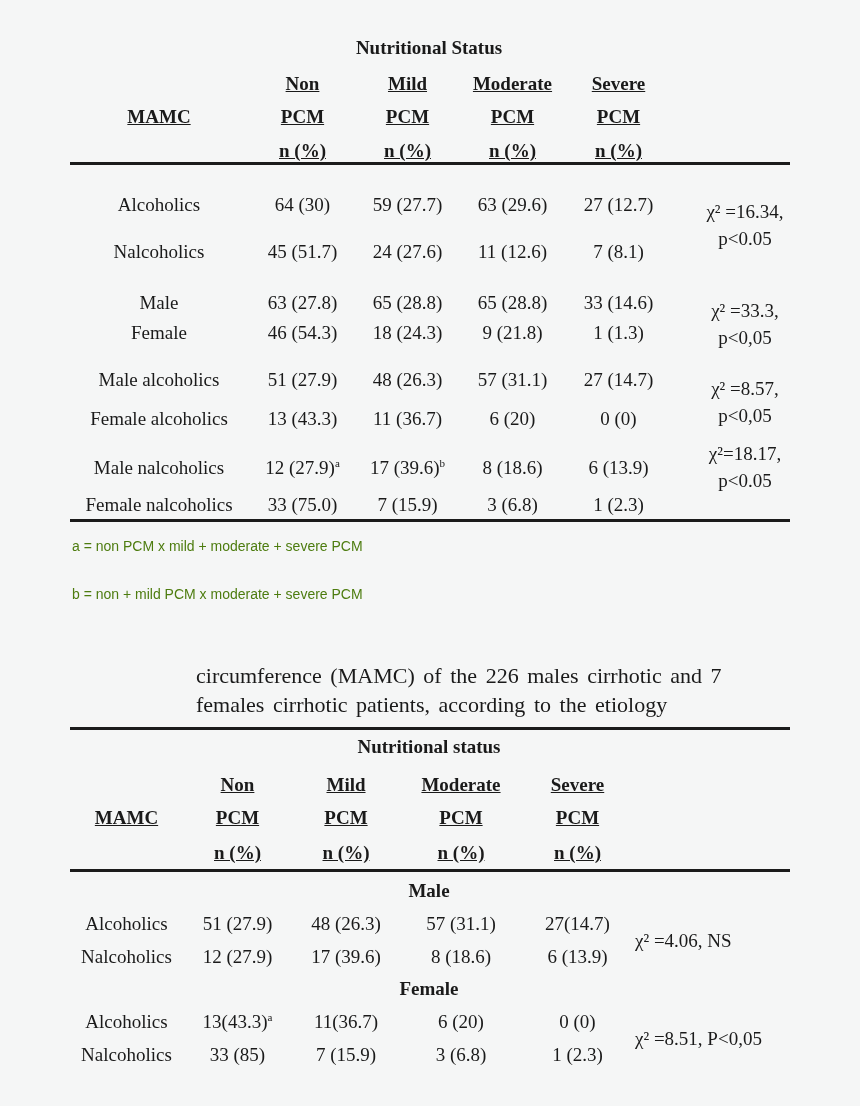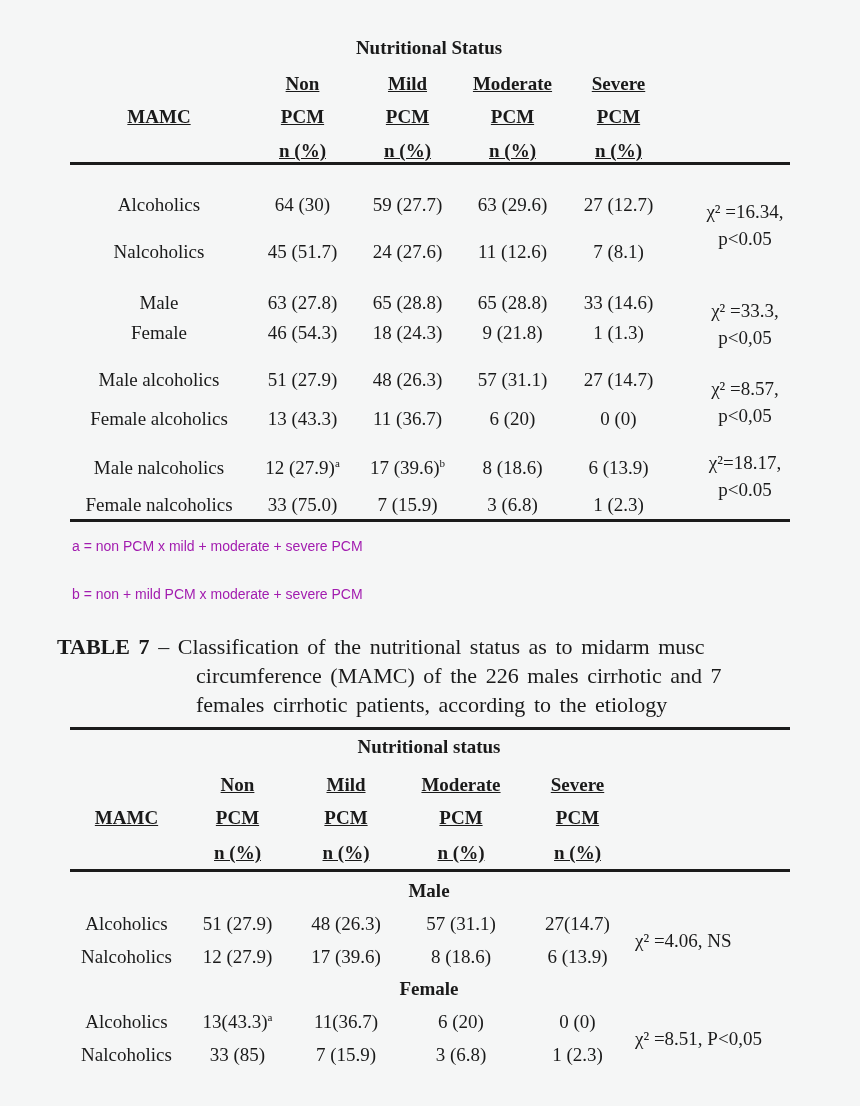--- a/index.html
+++ b/index.html
@@ -14,21 +14,21 @@
   .t2 { grid-template-columns:117px 105px 112px 118px 115px; width:567px; }
   .cell { text-align:center; white-space:nowrap; }
   .rlabel { text-align:center; white-space:nowrap; }
   .bold { font-weight:bold;text-decoration:underline; }
   .rule { position:absolute; left:70px; width:720px; height:3px; background:#1b1b1b; }
   .gtitle { position:absolute; left:68px; width:722px; text-align:center; font-weight:bold; font-size:19px; height:26px; line-height:26px; }
   .subhead { position:absolute; left:68px; width:722px; text-align:center; font-weight:bold; font-size:19px; height:26px; line-height:26px; }
   .chi2col { position:absolute; left:672px; width:146px; text-align:center; font-size:19px; line-height:27px; }
   .chi2col span { display:block; }
   .chiline { position:absolute; left:635px; width:170px; text-align:left; font-size:19px; height:26px; line-height:26px; white-space:nowrap; }
-  .fnote { position:absolute; left:72px; font-family:"Liberation Sans",sans-serif; font-size:14px; height:20px; line-height:20px; color:#a21caf; }
+  .fnote { position:absolute; left:72px; font-family:"Liberation Sans",sans-serif; font-size:14px; height:20px; line-height:20px; color:#4d7c0f; }
   .cap { position:absolute; font-size:22px; line-height:29px; white-space:nowrap; word-spacing:0.14em; }
   .capbold { font-weight:bold; }
   sup.supmark { font-size:11px; line-height:0; }
 </style>
 </head>
 <body>
 
 <div class="page">
 
   <div class="gtitle" style="top:35px">Nutritional Status</div>
@@ -121,35 +121,30 @@
     <span class="cell">8 (18.6)</span>
     <span class="cell">6 (13.9)</span>
   </div>
   <div class="trow t1" style="top:492px">
     <span class="rlabel">Female nalcoholics</span>
     <span class="cell">33 (75.0)</span>
     <span class="cell">7 (15.9)</span>
     <span class="cell">3 (6.8)</span>
     <span class="cell">1 (2.3)</span>
   </div>
-  <div class="chi2col" style="top:449px">
+  <div class="chi2col" style="top:440px">
     <span>χ²=18.17,</span>
     <span>p&lt;0.05</span>
   </div>
 
   <div class="rule" style="top:519px"></div>
 
   <div class="fnote" style="top:536px">a = non PCM x mild + moderate + severe PCM</div>
   <div class="fnote" style="top:584px">b = non + mild PCM x moderate + severe PCM</div>
 
-  <div class="cap" style="top:632px; left:57px">
-    <span class="capbold">TABLE 7</span>
-    <span>–</span>
-    <span>Classification of the nutritional status as to midarm musc</span>
-  </div>
   <div class="cap" style="top:661px; left:196px">circumference (MAMC) of the 226 males cirrhotic and 7</div>
   <div class="cap" style="top:690px; left:196px">females cirrhotic patients, according to the etiology</div>
 
   <div class="rule" style="top:727px"></div>
   <div class="gtitle" style="top:734px">Nutritional status</div>
 
   <div class="trow t2 bold" style="top:772px">
     <span class="rlabel"></span>
     <span class="cell">Non</span>
     <span class="cell">Mild</span>

